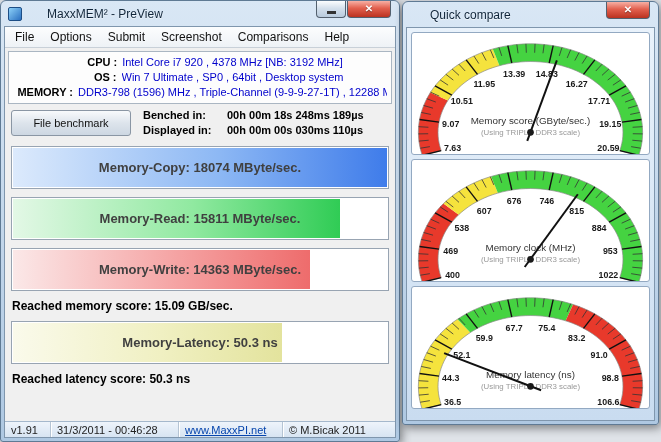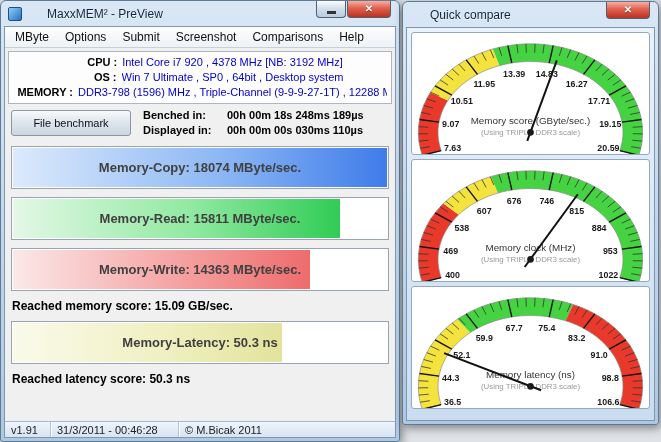--- a/index.html
+++ b/index.html
@@ -123,21 +123,21 @@
       <span class="title-text">MaxxMEM² - PreView</span>
       <span class="win-controls">
         <span class="win-btn btn-min">
             <span class="glyph-min"></span>
           </span>
         <span class="win-btn btn-close">✕</span>
       </span>
     </div>
     <div class="client main-client">
       <div class="menubar" id="menubar">
-          <div class="menu-item">MByte</div>
+          <div class="menu-item">File</div>
           <div class="menu-item">Options</div>
           <div class="menu-item">Submit</div>
           <div class="menu-item">Screenshot</div>
           <div class="menu-item">Comparisons</div>
           <div class="menu-item">Help</div>
         </div>
 
       <div class="info-panel" id="info-panel">
           <div class="info-row">
             <span class="info-label">CPU :</span>
@@ -190,20 +190,23 @@
         </div>
 
       <div class="score-text">Reached latency score: 50.3 ns</div>
 
       <div class="statusbar" id="statusbar">
           <div class="status-cell" style="width: 46px;">
             <span>v1.91</span>
           </div>
           <div class="status-cell" style="width: 128px;">
             <span>31/3/2011 - 00:46:28</span>
+          </div>
+          <div class="status-cell" style="width: 104px;">
+            <span class="status-link">www.MaxxPI.net</span>
           </div>
           <div class="status-cell">
             <span>© M.Bicak 2011</span>
           </div>
         </div>
     </div>
   </div>
 
   <div class="window compare-window">
     <div class="titlebar">

